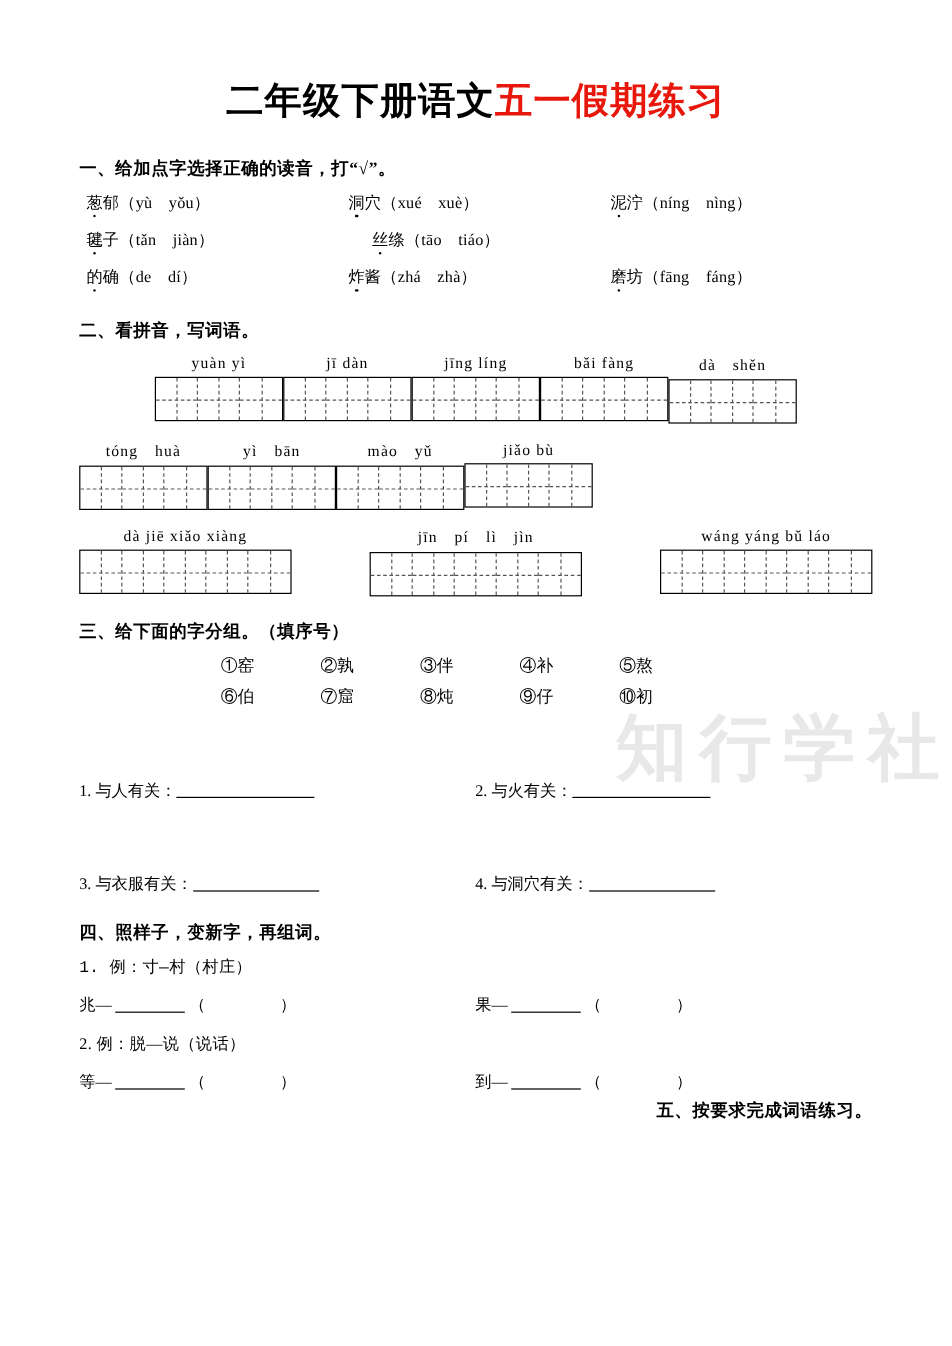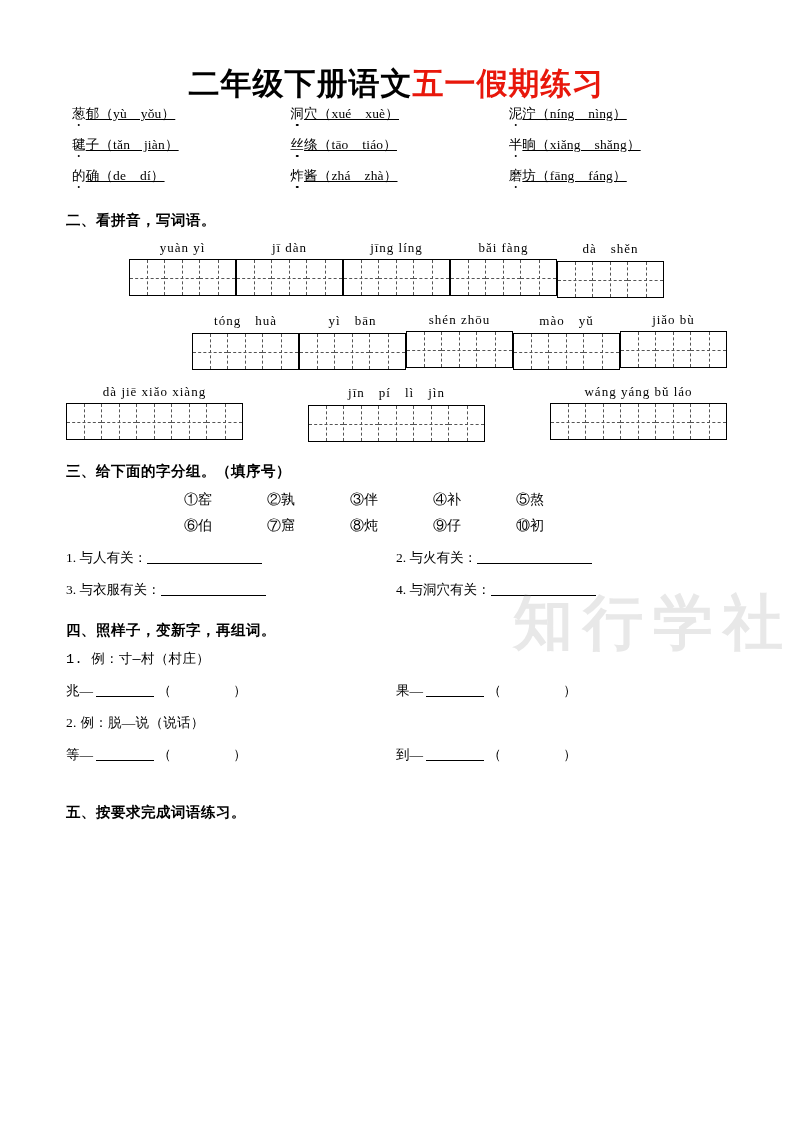--- a/index.html
+++ b/index.html
@@ -49,21 +49,20 @@
   .pyrows { margin-left: 6px; }
   .pyrow {
     display: flex;
     margin-bottom: 13px;
     font-size: 13.5px;
   }
   .pycell {
     width: 238px;
     white-space: nowrap;
     letter-spacing: 0.2px;
-    text-decoration: underline;
   }
   .dotchar {
     position: relative;
     display: inline-block;
   }
   .dotchar::after {
     content: "";
     position: absolute;
     left: 50%;
     bottom: -3px;
@@ -128,20 +127,21 @@
     white-space: nowrap;
   }
   .qa-row {
     display: flex;
     font-size: 13.5px;
     margin-top: 14px;
   }
   .qa-item {
     width: 330px;
     white-space: nowrap;
+    margin-top: 46px;
   }
   .blank-line {
     display: inline-block;
     border-bottom: 1px solid #000;
     height: 12px;
     vertical-align: -2px;
   }
   .bl-115 { width: 115px; }
   .bl-105 { width: 105px; }
   .bl-58  { width: 58px; }
@@ -179,30 +179,30 @@
 <body>
 
 <div class="page">
 
   <div class="wm-center">知行学社</div>
 
   <div class="title">
     <span class="blk">二年级下册语文</span><span class="red">五一假期练习</span>
   </div>
 
+  <div class="sec-head">一、给加点字选择正确的读音，打“√”。</div>
   <div class="pyrows">
     <div class="pyrow">
       <div class="pycell"><span class="dotchar">葱</span><span>郁（yù　yǒu）</span></div>
       <div class="pycell"><span class="dotchar">洞</span><span>穴（xué　xuè）</span></div>
       <div class="pycell"><span class="dotchar">泥</span><span>泞（níng　nìng）</span></div>
     </div>
     <div class="pyrow">
       <div class="pycell"><span class="dotchar">毽</span><span>子（tǎn　jiàn）</span></div>
       <div class="pycell"><span class="dotchar">丝</span><span>绦（tāo　tiáo）</span></div>
-      <div class="pycell"><span class="dotchar">半</span><span>晌（xiǎng　shǎng）</span></div>
     </div>
     <div class="pyrow">
       <div class="pycell"><span class="dotchar">的</span><span>确（de　dí）</span></div>
       <div class="pycell"><span class="dotchar">炸</span><span>酱（zhá　zhà）</span></div>
       <div class="pycell"><span class="dotchar">磨</span><span>坊（fāng　fáng）</span></div>
     </div>
   </div>
 
   <div class="sec-head">二、看拼音，写词语。</div>
   <div class="tzg-block">
@@ -243,39 +243,31 @@
       <div class="tzg-group">
         <div class="tzg-label">dà　shěn</div>
         <div class="tzg-grid">
             <div class="tzg-cell"></div>
             <div class="tzg-cell"></div>
             <div class="tzg-cell"></div>
           </div>
       </div>
     </div>
 
-    <div class="tzg-row" style="justify-content:flex-end;">
+    <div class="tzg-row" style="justify-content:flex-start;">
       <div class="tzg-group">
         <div class="tzg-label">tóng　huà</div>
         <div class="tzg-grid">
             <div class="tzg-cell"></div>
             <div class="tzg-cell"></div>
             <div class="tzg-cell"></div>
           </div>
       </div>
       <div class="tzg-group">
         <div class="tzg-label">yì　bān</div>
-        <div class="tzg-grid">
-            <div class="tzg-cell"></div>
-            <div class="tzg-cell"></div>
-            <div class="tzg-cell"></div>
-          </div>
-      </div>
-      <div class="tzg-group">
-        <div class="tzg-label">shén zhōu</div>
         <div class="tzg-grid">
             <div class="tzg-cell"></div>
             <div class="tzg-cell"></div>
             <div class="tzg-cell"></div>
           </div>
       </div>
       <div class="tzg-group">
         <div class="tzg-label">mào　yǔ</div>
         <div class="tzg-grid">
             <div class="tzg-cell"></div>
@@ -358,15 +350,15 @@
   <div class="ans-row">
     <div class="ans-item"><span>兆—</span>&nbsp;<span class="blank-line bl-58"></span>&nbsp;<span class="paren">（</span><span class="gap-wide"></span><span class="paren">）</span></div>
     <div class="ans-item"><span>果—</span>&nbsp;<span class="blank-line bl-58"></span>&nbsp;<span class="paren">（</span><span class="gap-wide"></span><span class="paren">）</span></div>
   </div>
   <div class="ex-line">2. 例：脱—说（说话）</div>
   <div class="ans-row">
     <div class="ans-item"><span>等—</span>&nbsp;<span class="blank-line bl-58"></span>&nbsp;<span class="paren">（</span><span class="gap-wide"></span><span class="paren">）</span></div>
     <div class="ans-item"><span>到—</span>&nbsp;<span class="blank-line bl-58"></span>&nbsp;<span class="paren">（</span><span class="gap-wide"></span><span class="paren">）</span></div>
   </div>
 
-  <div class="sec-head" style="margin-top:39px;">五、按要求完成词语练习。</div>
+  <div class="sec-head" style="margin-top:5px;text-align:right;">五、按要求完成词语练习。</div>
 
 </div>
 
 </body></html>

